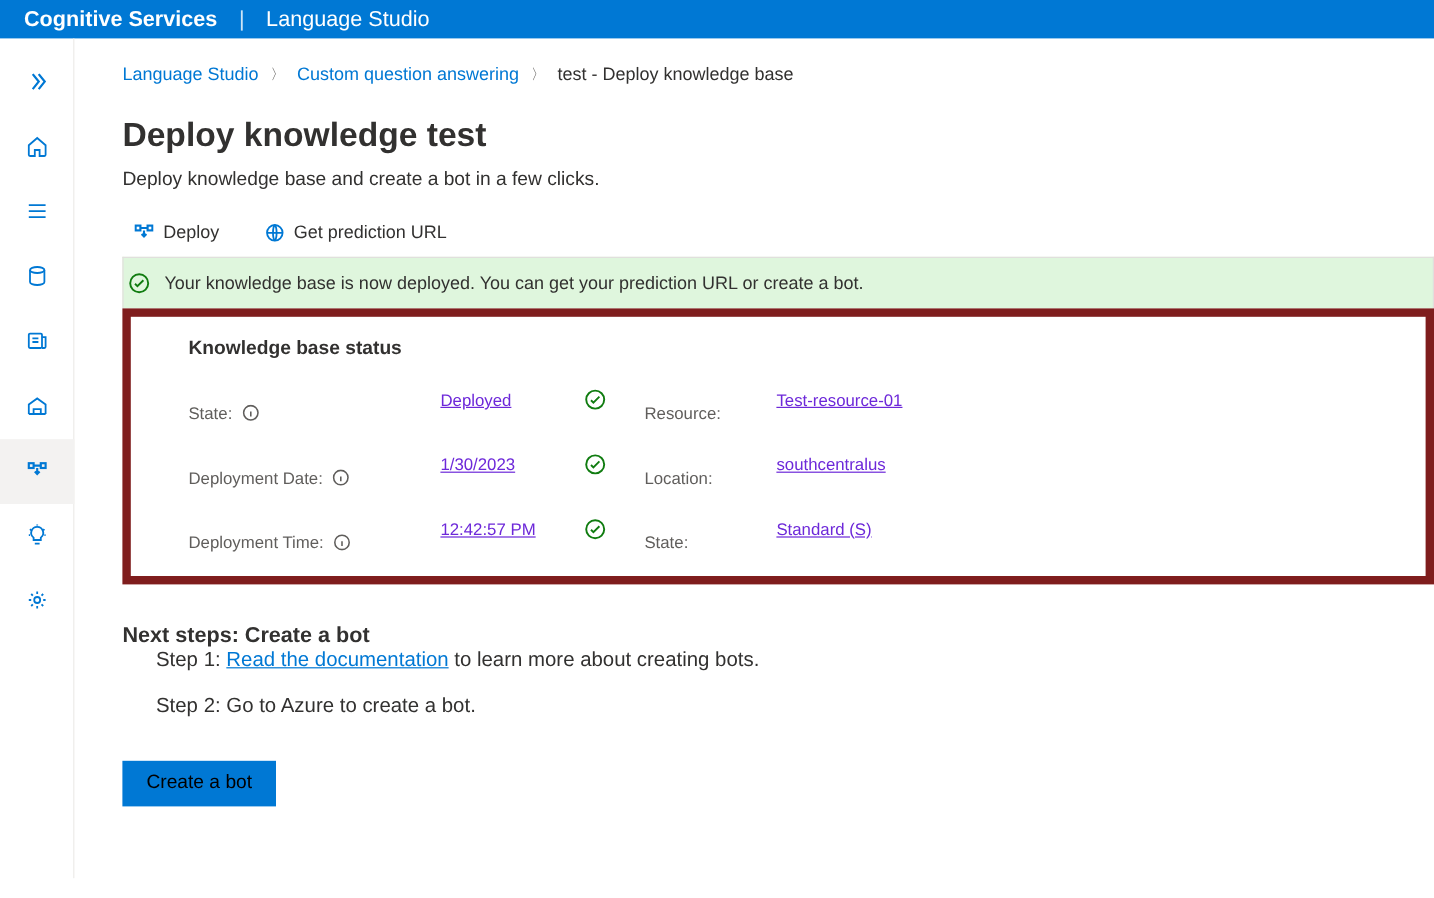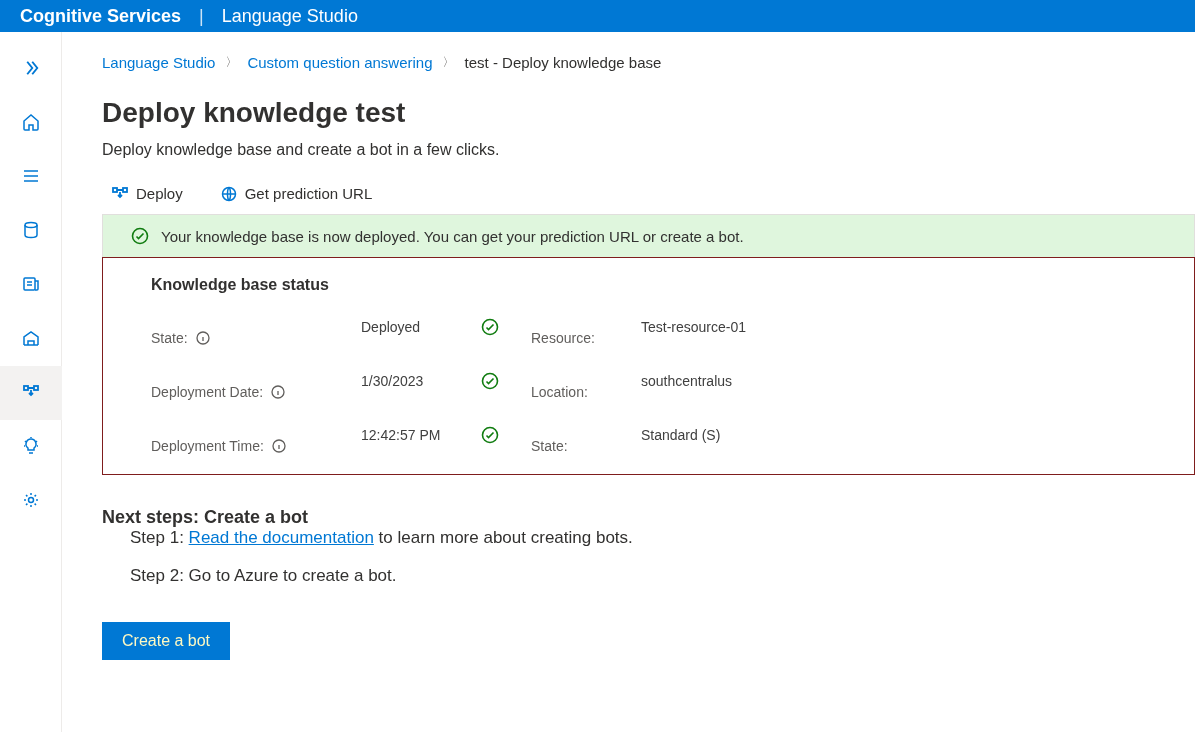--- a/index.html
+++ b/index.html
@@ -50,50 +50,50 @@
 p.subtitle { font-size: 16px; color: #323130; margin-bottom: 22px; }
 .toolbar {
   display: flex; align-items: center; gap: 38px;
   padding: 4px 10px 12px;
   font-size: 15px;
 }
 .tb-btn { display: flex; align-items: center; gap: 8px; cursor: pointer; color: #323130; }
 .tb-btn .ic { color: #0078d4; display:flex; }
 .banner {
   background: #dff6dd;
-  padding: 12px 28px;
+  padding: 12px 4px;
   display: flex; align-items: center; gap: 12px;
   font-size: 15px;
   border: 1px solid #e1dfdd;
   border-bottom: none;
 }
 .banner .chk { color: #107c10; display:flex; }
 .status-card {
-  border: 1px solid #7f1d1d;
+  border: 7px solid #7f1d1d;
   padding: 18px 48px 20px;
   margin-bottom: 32px;
 }
 .status-card h3 { font-size: 16px; font-weight: 600; margin-bottom: 14px; }
 .status-grid {
   display: grid;
   grid-template-columns: 210px 120px 50px 110px 1fr;
   row-gap: 16px;
   align-items: center;
   font-size: 14px;
   color: #605e5c;
 }
 .status-grid .lbl { display:flex; align-items:center; gap:8px;margin-top:22px; }
-.status-grid .val { color: #404040; }
+.status-grid .val { color: #6d28d9; text-decoration: underline; }
 .status-grid .okicon { color: #107c10; display:flex; }
 .info-ic { color:#605e5c; display:flex; cursor:pointer; }
 h2.next { font-size: 18px; font-weight: 600; }
 p.step { font-size: 17px; margin-bottom: 18px; margin-left: 28px; }
 p.step a { color: #0078d4; text-decoration: underline; }
 .primary-btn {
-  background: #0078d4; color: #fef9c3;
+  background: #0078d4; color: #000000;
   border: none; padding: 10px 20px;
   font-size: 16px; cursor: pointer;
   margin-top: 18px;
 }
 </style>
 </head>
 <body>
 
 <div class="topbar">
   <span class="svc">Cognitive Services</span>

